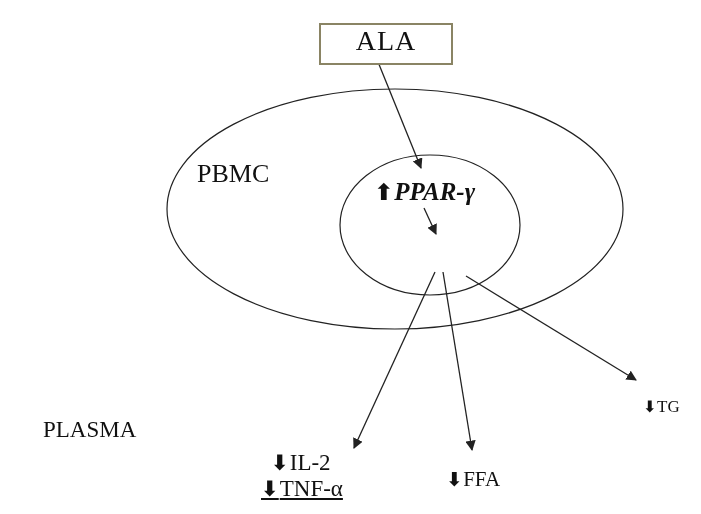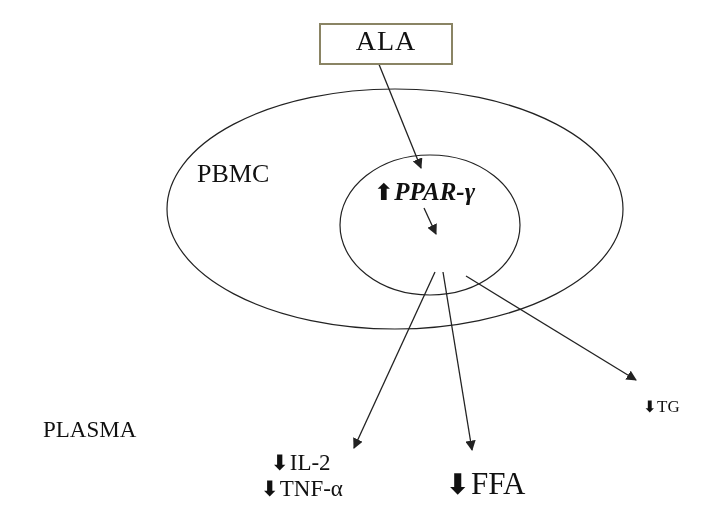--- a/index.html
+++ b/index.html
@@ -40,22 +40,22 @@
   .label {
     position: absolute;
     white-space: nowrap;
     line-height: 1.05;
   }
   .lbl-pbmc   { left: 197px; top: 160px; font-size: 26px; }
   .lbl-plasma { left: 4px;   top: 418px; font-size: 23px; margin-left: 39px; }
   .lbl-ppar   { left: 374px; top: 179px; font-size: 25px; font-style: italic; font-weight: 600; }
   .lbl-gos2   { left: 379px; top: 242px; font-size: 25px; font-style: italic; font-weight: 600; }
   .lbl-il6    { left: 271px; top: 451px; font-size: 23px; }
-  .lbl-tnf    { left: 261px; top: 477px; font-size: 23px; }
-  .lbl-ffa    { left: 446px; top: 468px; font-size: 31px; }
+  .lbl-tnf    { left: 261px; top: 477px; font-size: 23px; text-decoration: underline; }
+  .lbl-ffa    { left: 446px; top: 468px; font-size: 21px; }
   .lbl-tg     { left: 643px; top: 398px; font-size: 17px; }
   .barrow {
     font-family: "DejaVu Sans", sans-serif;
     font-style: normal;
     font-weight: 700;
     font-size: 0.92em;
     letter-spacing: 0;
     padding-right: 1px;
   }
 </style>

